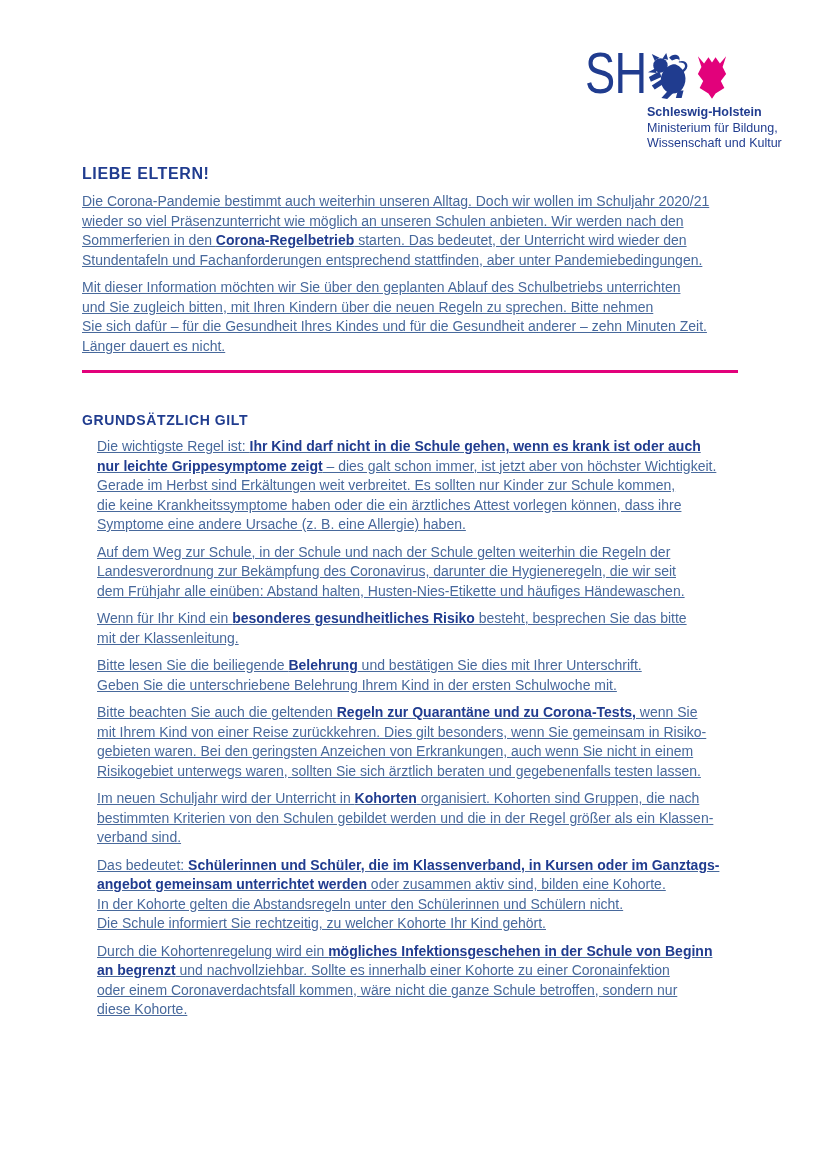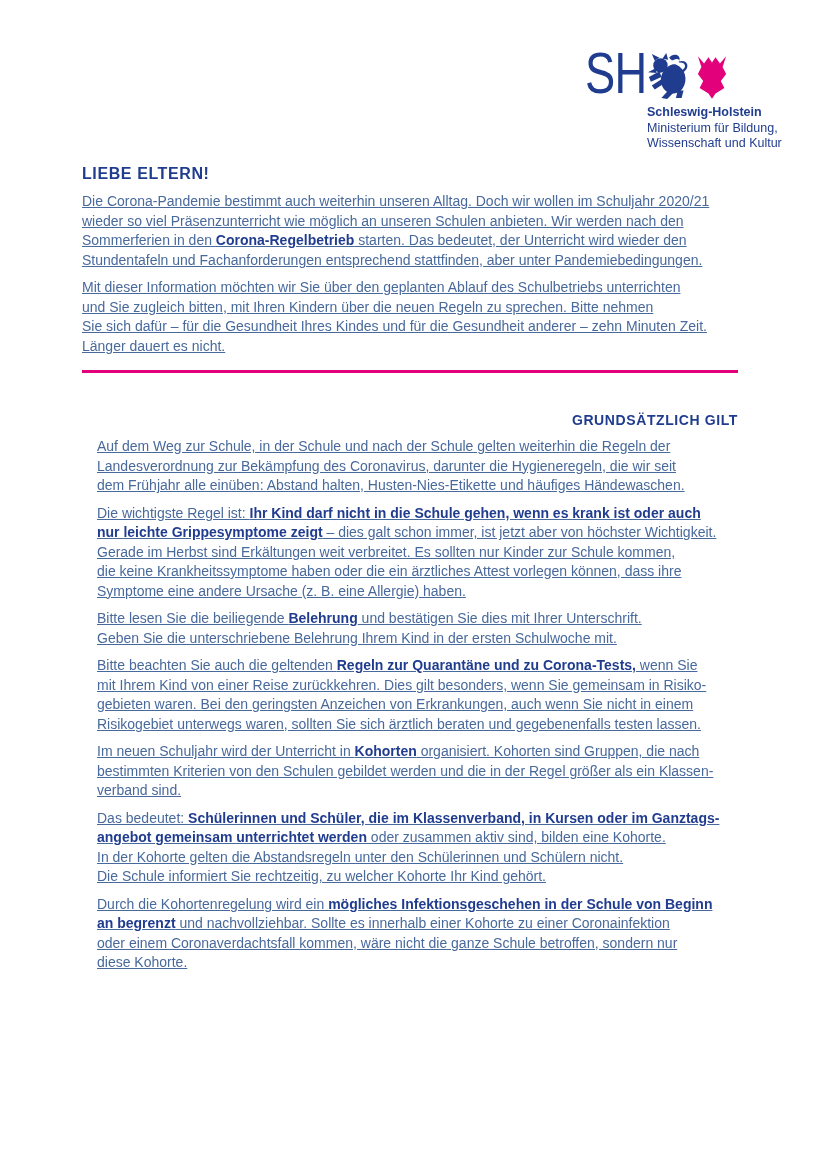--- a/index.html
+++ b/index.html
@@ -37,21 +37,21 @@
   .content{position:absolute;left:82px;top:0;width:656px;color:var(--body-blue);}
   h1{
     margin:164px 0 0 0;
     font-size:16px;line-height:20px;font-weight:bold;
     color:var(--navy);letter-spacing:0.6px;
   }
   h2{
     font-size:14px;line-height:18px;font-weight:bold;
     color:var(--navy);letter-spacing:0.6px;
   }
-  .h2-first{margin:38px 0 0 0;text-align:right;}
+  .h2-first{margin:38px 0 0 0;}
   .h2-next{margin:10px 0 0 0;}
   p.body{
     margin:8px 0 0 0;
     font-size:14px;line-height:19.5px;
     white-space:pre-line;
     text-decoration:underline;
   }
   p.body .b{font-weight:bold;color:var(--navy);}
   .section-body{margin-left:15px;}
   hr.rule{
@@ -103,28 +103,30 @@
 Stundentafeln und Fachanforderungen entsprechend stattfinden, aber unter Pandemiebedingungen.</span></p>
     <p class="body"><span>Mit dieser Information möchten wir Sie über den geplanten Ablauf des Schulbetriebs unterrichten
 und Sie zugleich bitten, mit Ihren Kindern über die neuen Regeln zu sprechen. Bitte nehmen
 Sie sich dafür – für die Gesundheit Ihres Kindes und für die Gesundheit anderer – zehn Minuten Zeit.
 Länger dauert es nicht.</span></p>
 
     <hr class="rule">
 
     <h2 class="h2-first">GRUNDSÄTZLICH GILT</h2>
     <div class="section-body">
-      <p class="body"><span>Auf dem Weg zur Schule, in der Schule und nach der Schule gelten weiterhin die Regeln der
-Landesverordnung zur Bekämpfung des Coronavirus, darunter die Hygieneregeln, die wir seit
-dem Frühjahr alle einüben: Abstand halten, Husten-Nies-Etikette und häufiges Händewaschen.</span></p>
       <p class="body"><span>Die wichtigste Regel ist: </span><span class="b">Ihr Kind darf nicht in die Schule gehen, wenn es krank ist oder auch
 nur leichte Grippesymptome zeigt</span><span> – dies galt schon immer, ist jetzt aber von höchster Wichtigkeit.
 Gerade im Herbst sind Erkältungen weit verbreitet. Es sollten nur Kinder zur Schule kommen,
 die keine Krankheitssymptome haben oder die ein ärztliches Attest vorlegen können, dass ihre
 Symptome eine andere Ursache (z. B. eine Allergie) haben.</span></p>
+      <p class="body"><span>Auf dem Weg zur Schule, in der Schule und nach der Schule gelten weiterhin die Regeln der
+Landesverordnung zur Bekämpfung des Coronavirus, darunter die Hygieneregeln, die wir seit
+dem Frühjahr alle einüben: Abstand halten, Husten-Nies-Etikette und häufiges Händewaschen.</span></p>
+      <p class="body"><span>Wenn für Ihr Kind ein </span><span class="b">besonderes gesundheitliches Risiko</span><span> besteht, besprechen Sie das bitte
+mit der Klassenleitung.</span></p>
       <p class="body"><span>Bitte lesen Sie die beiliegende </span><span class="b">Belehrung</span><span> und bestätigen Sie dies mit Ihrer Unterschrift.
 Geben Sie die unterschriebene Belehrung Ihrem Kind in der ersten Schulwoche mit.</span></p>
       <p class="body"><span>Bitte beachten Sie auch die geltenden </span><span class="b">Regeln zur Quarantäne und zu Corona-Tests,</span><span> wenn Sie
 mit Ihrem Kind von einer Reise zurückkehren. Dies gilt besonders, wenn Sie gemeinsam in Risiko-
 gebieten waren. Bei den geringsten Anzeichen von Erkrankungen, auch wenn Sie nicht in einem
 Risikogebiet unterwegs waren, sollten Sie sich ärztlich beraten und gegebenenfalls testen lassen.</span></p>
     </div>
 
     <div class="section-body">
       <p class="body"><span>Im neuen Schuljahr wird der Unterricht in </span><span class="b">Kohorten</span><span> organisiert. Kohorten sind Gruppen, die nach

